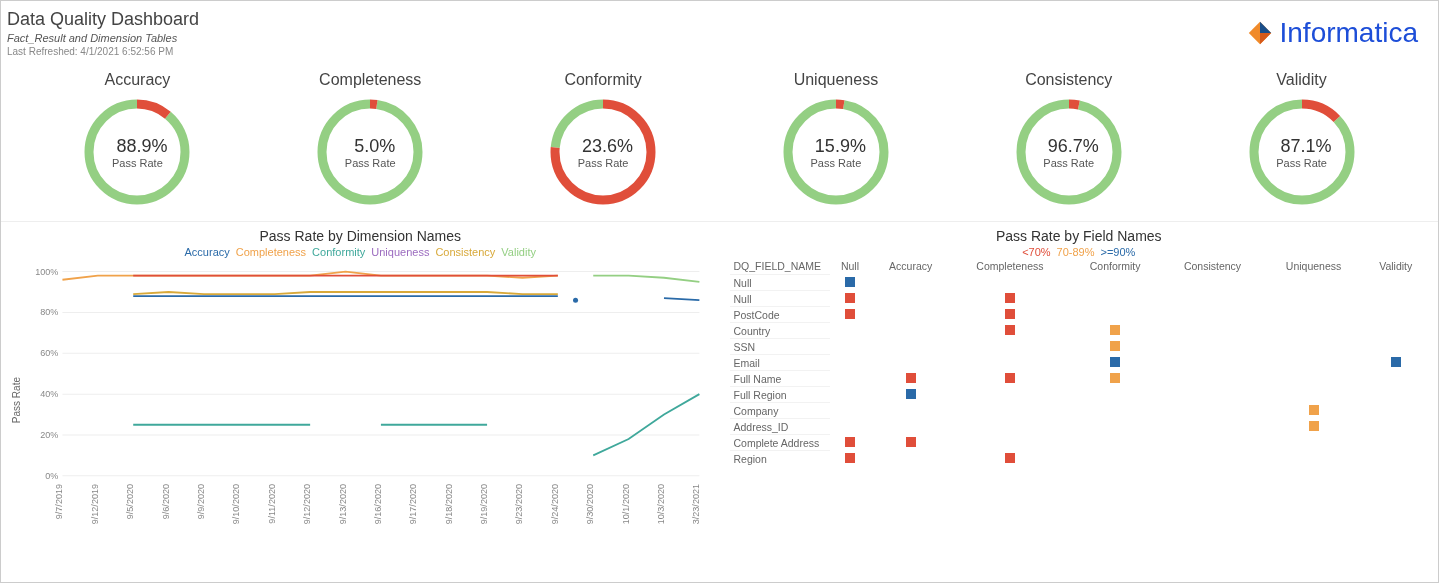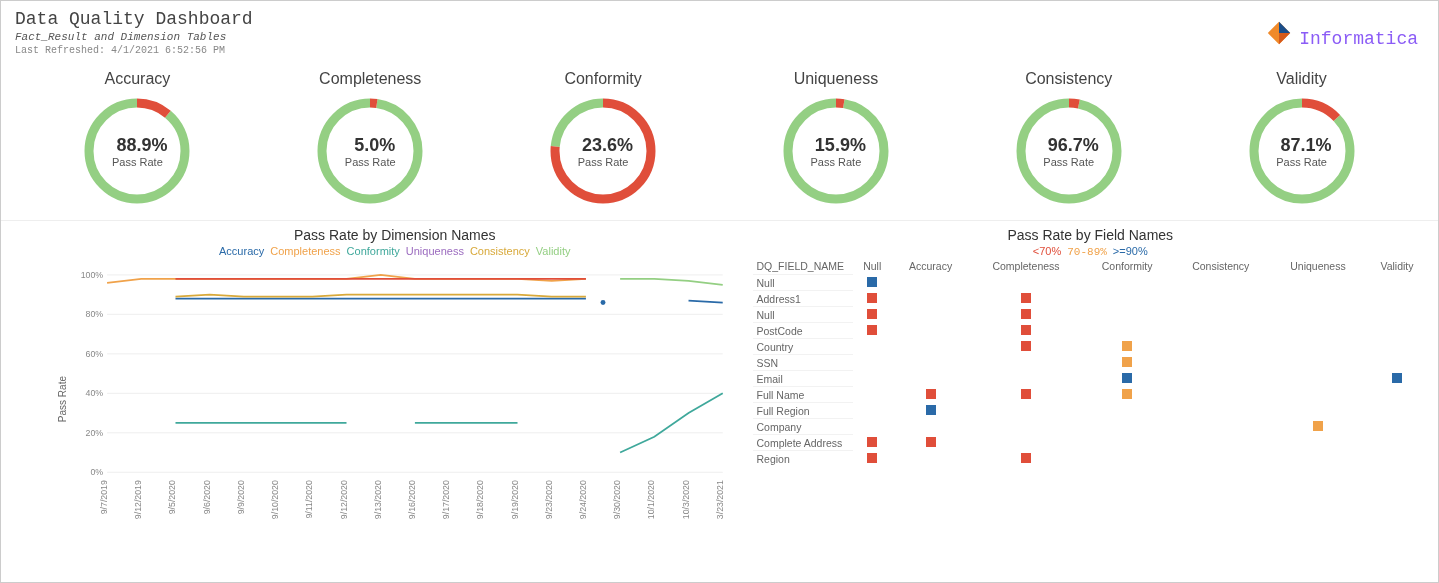--- a/index.html
+++ b/index.html
@@ -1,32 +1,32 @@
 <!DOCTYPE html>
 <html><head>
 <meta charset="utf-8">
 <style>
 * { box-sizing: border-box; margin: 0; padding: 0; }
 body { font-family: Arial, Helvetica, sans-serif; background: #fff; color: #333; width: 1439px; height: 583px; border: 1px solid #ccc; overflow: hidden; }
-.header { padding: 8px 14px; position: relative; font-family: Liberation Mono, monospace; }
+.header { padding: 8px 6px; position: relative; }
 .title { font-size: 18px; color: #444; font-weight: 500; }
 .subtitle { font-size: 11px; font-style: italic; color: #555; margin-top: 2px; }
 .refreshed { font-size: 10px; color: #888; margin-top: 2px; }
 .logo { position: absolute; right: 20px; top: 16px; display: flex; align-items: center; gap: 6px; }
-.logo-text { font-size: 18px; color: #8b5cf6; font-weight: 400; margin-top: 12px; }
+.logo-text { font-size: 28px; color: #1d4ed8; font-weight: 400; }
 .logo-icon { width: 28px; height: 28px; }
 .gauges { display: flex; justify-content: space-around; padding: 6px 20px 14px 20px; border-bottom: 1px solid #eee; }
 .gauge { display: flex; flex-direction: column; align-items: center; width: 200px; }
 .gauge-title { font-size: 16px; color: #444; margin-bottom: 8px; }
 .donut-wrap { position: relative; width: 110px; height: 110px; }
 .donut-center { position: absolute; inset: 0; display: flex; flex-direction: column; align-items: center; justify-content: center; }
-.donut-pct { font-size: 18px; font-weight: 700; color: #333; margin-left: 9px; }
+.donut-pct { font-size: 18px; font-weight: 400; color: #333; margin-left: 9px; }
 .donut-label { font-size: 11px; color: #555; }
 .charts { display: flex; height: 320px; }
-.chart-left { width: 50%; padding: 6px 10px 0 10px; display: flex; flex-direction: column; margin-left: 46px; }
+.chart-left { width: 50%; padding: 6px 10px 0 10px; display: flex; flex-direction: column; }
 .chart-right { width: 50%; padding: 6px 10px 0 10px; display: flex; flex-direction: column; }
 .chart-title { text-align: center; font-size: 14px; color: #333; margin-bottom: 2px; }
 .legend { text-align: center; font-size: 11px; }
 .legend span { margin: 0 3px; }
 .yaxis-label { font-size: 10px; color: #666; writing-mode: vertical-rl; transform: rotate(180deg); }
 .matrix-table { font-size: 10.5px; color: #666; width: 100%; border-collapse: collapse; }
 .matrix-table th { font-weight: 400; text-align: center; padding: 2px 4px; }
 .matrix-table td { text-align: center; padding: 1px 4px; height: 16px; }
 .matrix-table td.rowlabel { text-align: left; width: 100px; border-top: 1px solid #f2f2f2; }
 .sq { display: inline-block; width: 10px; height: 10px; }
@@ -177,21 +177,21 @@
           <path d="M565 189.8 L600 173.64000000000001 L635 149.39999999999998 L670 129.2 " fill="none" stroke="#3fa89b" stroke-width="1.8"></path>
           <path d="M110 30.22 L145 28.199999999999996 L180 30.22 L215 30.22 L250 30.22 L285 28.199999999999996 L320 28.199999999999996 L355 28.199999999999996 L390 28.199999999999996 L425 28.199999999999996 L460 28.199999999999996 L495 30.22 L530 30.22 " fill="none" stroke="#d8a93a" stroke-width="1.8"></path>
           <path d="M565 12.040000000000003 L600 12.040000000000003 L635 14.060000000000006 L670 18.10000000000001 " fill="none" stroke="#94cf83" stroke-width="1.8"></path>
           <path d="M110 12.040000000000003 L145 12.040000000000003 L180 12.040000000000003 L215 12.040000000000003 L250 12.040000000000003 L285 12.040000000000003 L320 12.040000000000003 L355 12.040000000000003 L390 12.040000000000003 L425 12.040000000000003 L460 12.040000000000003 L495 12.040000000000003 L530 12.040000000000003 " fill="none" stroke="#e04e3a" stroke-width="1.8"></path>
           <circle cx="547.5" cy="36.28" r="2.5" fill="#2a6aa8"></circle>
         </svg>
     </div>
   </div>
   <div class="chart-right">
     <div class="chart-title">Pass Rate by Field Names</div>
-    <div class="legend" id="matrix-legend"><span style="color: rgb(224, 78, 58);">&lt;70%</span><span style="color: rgb(240, 162, 74); font-family: Liberation Mono, monospace;">70-89%</span><span style="color: rgb(42, 106, 168);">&gt;=90%</span></div>
+    <div class="legend" id="matrix-legend"><span style="color: rgb(224, 78, 58);">&lt;70%</span><span style="color: rgb(240, 162, 74);">70-89%</span><span style="color: rgb(42, 106, 168);">&gt;=90%</span></div>
     <div style="flex:1;overflow:hidden;">
       <table class="matrix-table" id="matrix">
           <tbody>
             <tr>
               <th style="text-align:left">DQ_FIELD_NAME</th>
               <th>Null</th>
               <th>Accuracy</th>
               <th>Completeness</th>
               <th>Conformity</th>
               <th>Consistency</th>
@@ -202,30 +202,20 @@
               <td class="rowlabel">Null</td>
               <td><span class="sq" style="background:#2a6aa8"></span></td>
               <td></td>
               <td></td>
               <td></td>
               <td></td>
               <td></td>
               <td></td>
             </tr>
             <tr>
-              <td class="rowlabel">Address1</td>
-              <td><span class="sq" style="background:#e04e3a"></span></td>
-              <td></td>
-              <td><span class="sq" style="background:#e04e3a"></span></td>
-              <td></td>
-              <td></td>
-              <td></td>
-              <td></td>
-            </tr>
-            <tr>
               <td class="rowlabel">Null</td>
               <td><span class="sq" style="background:#e04e3a"></span></td>
               <td></td>
               <td><span class="sq" style="background:#e04e3a"></span></td>
               <td></td>
               <td></td>
               <td></td>
               <td></td>
             </tr>
             <tr>
@@ -283,20 +273,30 @@
               <td></td>
               <td><span class="sq" style="background:#2a6aa8"></span></td>
               <td></td>
               <td></td>
               <td></td>
               <td></td>
               <td></td>
             </tr>
             <tr>
               <td class="rowlabel">Company</td>
+              <td></td>
+              <td></td>
+              <td></td>
+              <td></td>
+              <td></td>
+              <td><span class="sq" style="background:#f0a24a"></span></td>
+              <td></td>
+            </tr>
+            <tr>
+              <td class="rowlabel">Address_ID</td>
               <td></td>
               <td></td>
               <td></td>
               <td></td>
               <td></td>
               <td><span class="sq" style="background:#f0a24a"></span></td>
               <td></td>
             </tr>
             <tr>
               <td class="rowlabel">Complete Address</td>

